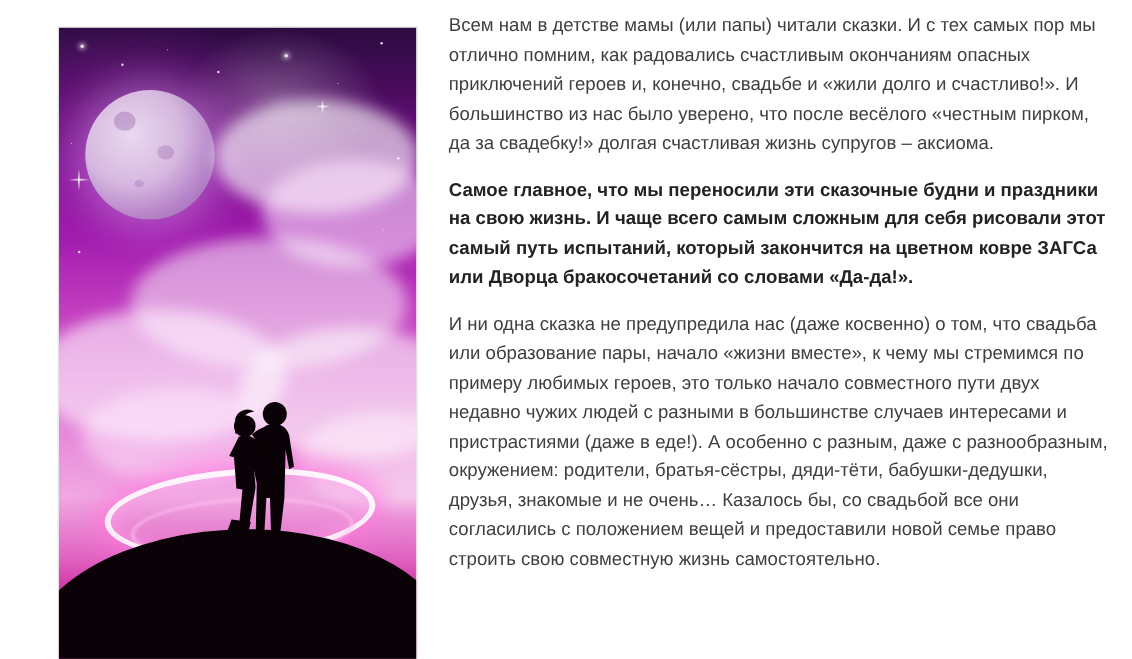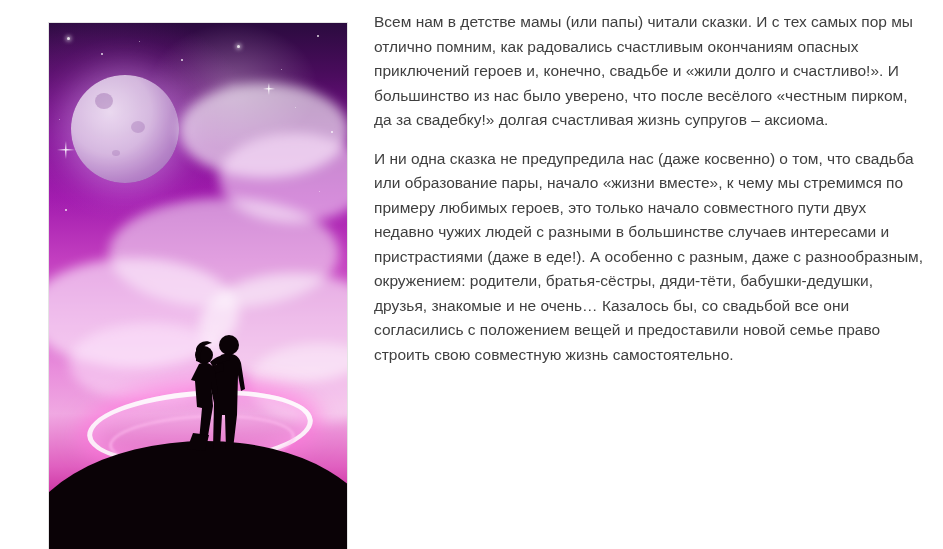--- a/index.html
+++ b/index.html
@@ -220,16 +220,17 @@
             <path d="M16 104 l-6 16 18 2 4 -16 z"></path>
           </g>
         </svg>
       </div>
     </div>
 
   </figure>
 
   <div class="content">
     <p class="para">Всем нам в детстве мамы (или папы) читали сказки. И с тех самых пор мы отлично помним, как радовались счастливым окончаниям опасных приключений героев и, конечно, свадьбе и «жили долго и счастливо!». И большинство из нас было уверено, что после весёлого «честным пирком, да за свадебку!» долгая счастливая жизнь супругов – аксиома.</p>
+    <p class="para bold">Самое главное, что мы переносили эти сказочные будни и праздники на свою жизнь. И чаще всего самым сложным для себя рисовали этот самый путь испытаний, который закончится на цветном ковре ЗАГСа или Дворца бракосочетаний со словами «Да-да!».</p>
     <p class="para">И ни одна сказка не предупредила нас (даже косвенно) о том, что свадьба или образование пары, начало «жизни вместе», к чему мы стремимся по примеру любимых героев, это только начало совместного пути двух недавно чужих людей с разными в большинстве случаев интересами и пристрастиями (даже в еде!). А особенно с разным, даже с разнообразным, окружением: родители, братья-сёстры, дяди-тёти, бабушки-дедушки, друзья, знакомые и не очень… Казалось бы, со свадьбой все они согласились с положением вещей и предоставили новой семье право строить свою совместную жизнь самостоятельно.</p>
   </div>
 
 </div>
 
 </body></html>

